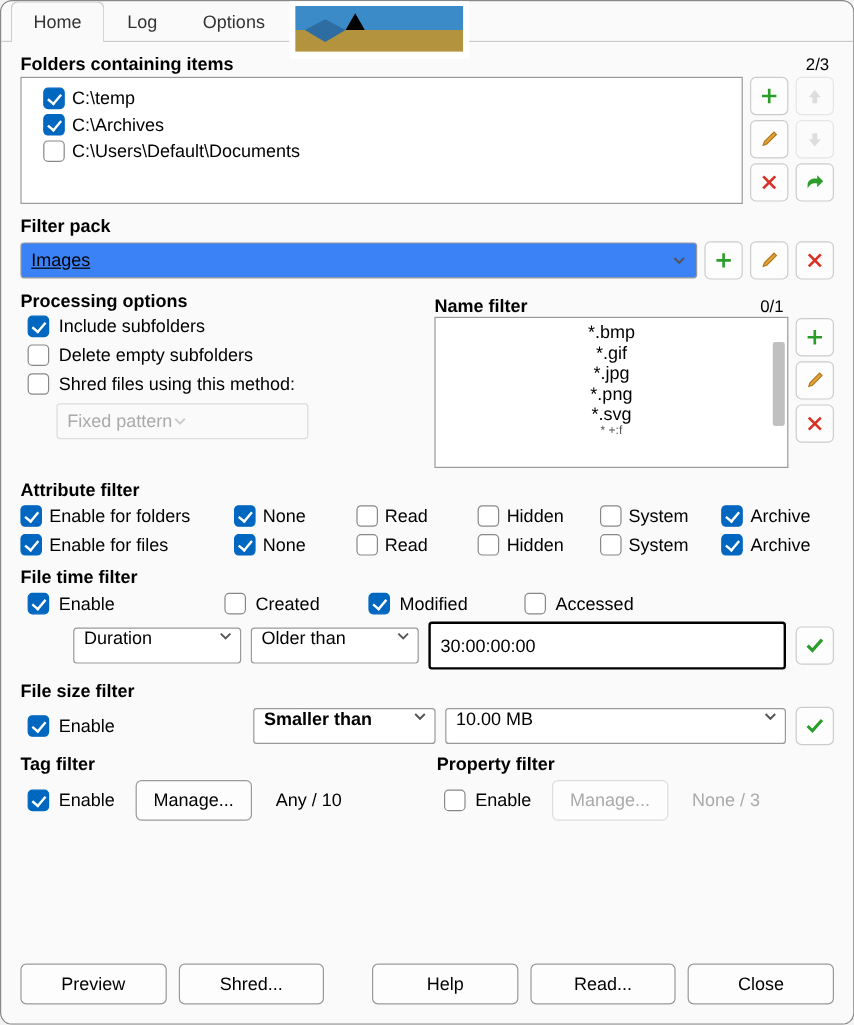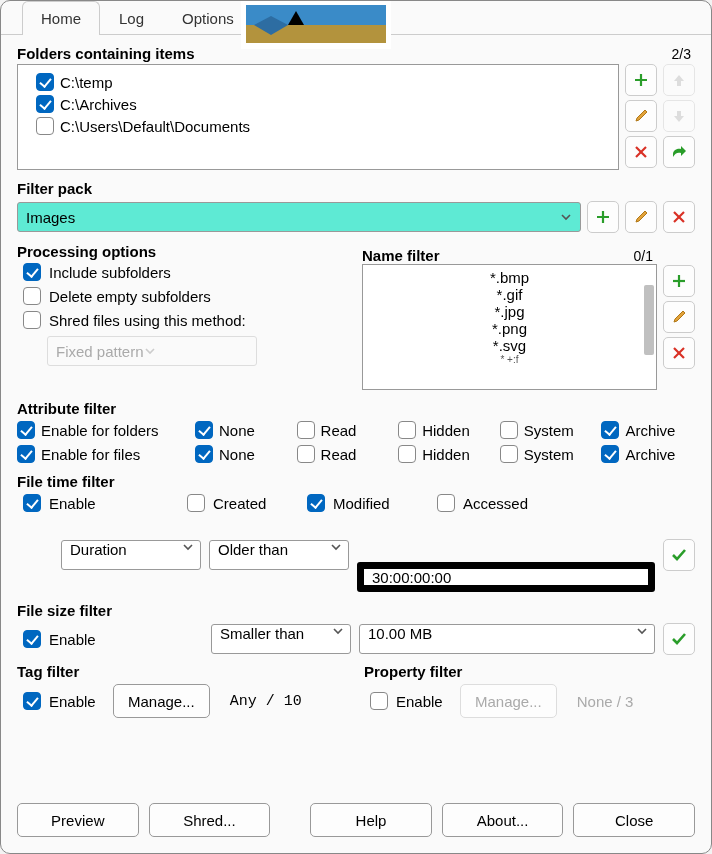--- a/index.html
+++ b/index.html
@@ -3,52 +3,52 @@
 <meta charset="utf-8">
 <style>
 * { box-sizing: border-box; font-family: "Segoe UI", Arial, sans-serif; }
 body { margin: 0; background: #f3f3f3; }
 .window { width: 712px; height: 854px; margin: 0; background: #fafafa; border: 1px solid #888; border-radius: 10px; overflow: hidden; display: flex; flex-direction: column; }
 .titlebar { display: flex; align-items: center; height: 44px; padding: 0 4px 0 12px; }
 .title-icon { width: 20px; height: 24px; margin-right: 8px; }
 .title-text { font-size: 14px; color: #000; flex: 1; }
 .win-buttons { display: flex; }
 .win-btn { width: 46px; height: 32px; display: flex; align-items: center; justify-content: center; color: #000; }
-.tabbar { display: flex; border-bottom: 1px solid #ccc; padding-left: 21px; position: relative; }
+.tabbar { display: flex; border-bottom: 1px solid #ccc; padding-left: 8px; position: relative; }
 .tab { padding: 8px 18px; font-size: 15px; color: #333; border: 1px solid transparent; border-bottom: none; margin-bottom: -1px; cursor: pointer; }
 .tab.active { background: #fafafa; border-color: #ccc; border-radius: 6px 6px 0 0; }
 .tab-logo { position: absolute; left: 240px; top: -2px; width: 150px; height: 50px; background: #fff; display:flex; align-items:center; justify-content:center; }
 .content { flex: 1; padding: 6px 16px 0 16px; overflow: auto; }
 .row-header { display: flex; align-items: baseline; margin-top:4px; }
 .section-label { font-weight: 600; font-size: 15px; flex: 1; }
 .counter { font-size: 14px; color: #000; margin-right: 4px; }
 .folder-row { display: flex; gap: 6px; margin-top: 2px; }
 .folder-list { flex: 1; border: 1px solid #999; height: 106px; padding: 6px 8px; background: #fff; }
 .folder-item { display: flex; align-items: center; gap: 6px; font-size: 15px; padding: 2px 10px; }
 .chk { width: 18px; height: 18px; border: 1.5px solid #888; border-radius: 4px; display: inline-flex; align-items: center; justify-content: center; background: #fff; flex-shrink: 0; }
 .chk.checked { background: #0067c0; border-color: #0067c0; }
 .chk.checked::after { content: ""; width: 5px; height: 9px; border: solid #fff; border-width: 0 2px 2px 0; transform: rotate(40deg); margin-top: -2px; }
 .iconcol { display: flex; flex-direction: column; gap: 4px; }
 .icon-btn { width: 32px; height: 32px; border: 1px solid #ccc; border-radius: 5px; background: #fdfdfd; display: flex; align-items: center; justify-content: center; cursor: pointer; }
 .icon-btn.disabled { opacity: 0.45; }
 .hr-row { display: flex; gap: 6px; align-items: center; margin-top: 4px; }
-.select { flex: 1; height: 30px; border: 1px solid #999; border-radius: 3px; background: #5eead4; padding: 0 8px; display: flex; align-items: center; font-size: 15px; position: relative; }
+.select { flex: 1; height: 30px; border: 1px solid #999; border-radius: 3px; background: #3b82f6; padding: 0 8px; display: flex; align-items: center; font-size: 15px; position: relative; text-decoration: underline; }
 .select .chev { position: absolute; right: 8px; }
 .twocol { display: flex; gap: 12px; margin-top: 10px; }
 .col { flex: 1; }
 .opt-row { display: flex; align-items: center; gap: 8px; font-size: 15px; padding: 3px 0 3px 6px; }
 .muted-select { height: 30px; border: 1px solid #ddd; color: #aaa; border-radius: 3px; background: #fafafa; margin-left: 30px; margin-top: 4px; width: 210px; padding: 0 8px; display: flex; align-items: center; font-size: 15px; position: relative; }
 .name-list { border: 1px solid #999; height: 126px; background: #fff; font-size: 15px; padding: 4px 6px; overflow: hidden; position: relative; text-align: center; }
 .name-list .sb { position: absolute; right: 2px; top: 20px; width: 10px; height: 70px; background: #c0c0c0; border-radius: 2px; }
 .attr-grid { display: grid; grid-template-columns: 170px repeat(5, 1fr); gap: 6px 8px; margin-top: 4px; font-size: 15px; align-items: center; }
 .attr-grid .cell { display: flex; align-items: center; gap: 6px; }
 .time-row { display: flex; gap: 8px; align-items: center; margin-top: 4px; font-size: 15px; }
 .sel-inline { height: 30px; border: 1px solid #999; border-radius: 3px; background: #fff; padding: 0 22px 0 8px; display: flex; font-size: 15px; position: relative; }
 .sel-inline .chev { position: absolute; right: 6px; }
-.txt-input { height: 30px; border: 7px solid #000000; border-radius: 3px; background: #fff; padding: 0 8px; font-size: 15px; flex: 1; display:flex; align-items:center;margin-top:44px; }
+.txt-input { height: 40px; border: 2px solid #000000; border-radius: 3px; background: #fff; padding: 0 8px; font-size: 15px; flex: 1; display:flex; align-items:center; }
 .size-row { display: flex; gap: 8px; align-items: center; margin-top: 4px; font-size: 15px; }
 .tag-row { display: flex; gap: 16px; margin-top: 8px; }
 .tag-col { flex: 1; }
 .btn { height: 30px; border: 1px solid #999; border-radius: 5px; background: #fdfdfd; padding: 16px 14px; display: inline-flex; align-items: center; justify-content:center; font-size: 15px; cursor: pointer; }
 .btn.disabled { color: #aaa; border-color: #ddd; }
 .footer { display: flex; gap: 10px; padding: 12px 16px 16px; }
 .footer .btn { flex: 1; height: 32px; }
 .footer .gap { width: 20px; }
 .sec-top { margin-top: 10px; }
 svg { display: block; }
@@ -311,21 +311,21 @@
           <svg width="18" height="18">
             <path d="M3 9 L7 13 L15 4" fill="none" stroke="#2a9d2a" stroke-width="2.6"></path>
           </svg>
         </div>
     </div>
 
     <div class="section-label sec-top">File size filter</div>
     <div class="size-row" style="padding-left:6px;">
       <span class="chk checked"></span>
         <span style="width:154px;">Enable</span>
-      <div class="sel-inline" style="width:140px;">
+      <div class="sel-inline" style="width:152px;font-weight:bold;">
           <span>Smaller than</span>
           <span class="chev">
             <svg width="12" height="12">
               <path d="M2 4 L6 8 L10 4" fill="none" stroke="#555" stroke-width="1.6"></path>
             </svg>
           </span>
         </div>
       <div class="sel-inline" style="flex:1;">
           <span>10.00 MB</span>
           <span class="chev">
@@ -341,38 +341,38 @@
         </div>
     </div>
 
     <div class="tag-row">
       <div class="tag-col">
         <div class="section-label">Tag filter</div>
         <div class="size-row" style="padding-left:6px;">
           <span class="chk checked"></span>
             <span style="width:56px;">Enable</span>
           <div class="btn">Manage...</div>
-          <span style="margin-left:12px;font-family:Liberation Mono, monospace;">Any / 10</span>
+          <span style="margin-left:12px;">Any / 10</span>
         </div>
       </div>
       <div class="tag-col">
         <div class="section-label">Property filter</div>
         <div class="size-row" style="padding-left:6px;">
           <span class="chk"></span>
             <span style="width:56px;">Enable</span>
           <div class="btn disabled">Manage...</div>
           <span style="margin-left:12px; color:#aaa;">None / 3</span>
         </div>
       </div>
     </div>
 
   </div>
 
   <div class="footer">
     <div class="btn">Preview</div>
     <div class="btn">Shred...</div>
     <div class="gap"></div>
     <div class="btn">Help</div>
-    <div class="btn">About...</div>
+    <div class="btn">Read...</div>
     <div class="btn">Close</div>
   </div>
 
 </div>
 
 </body></html>

